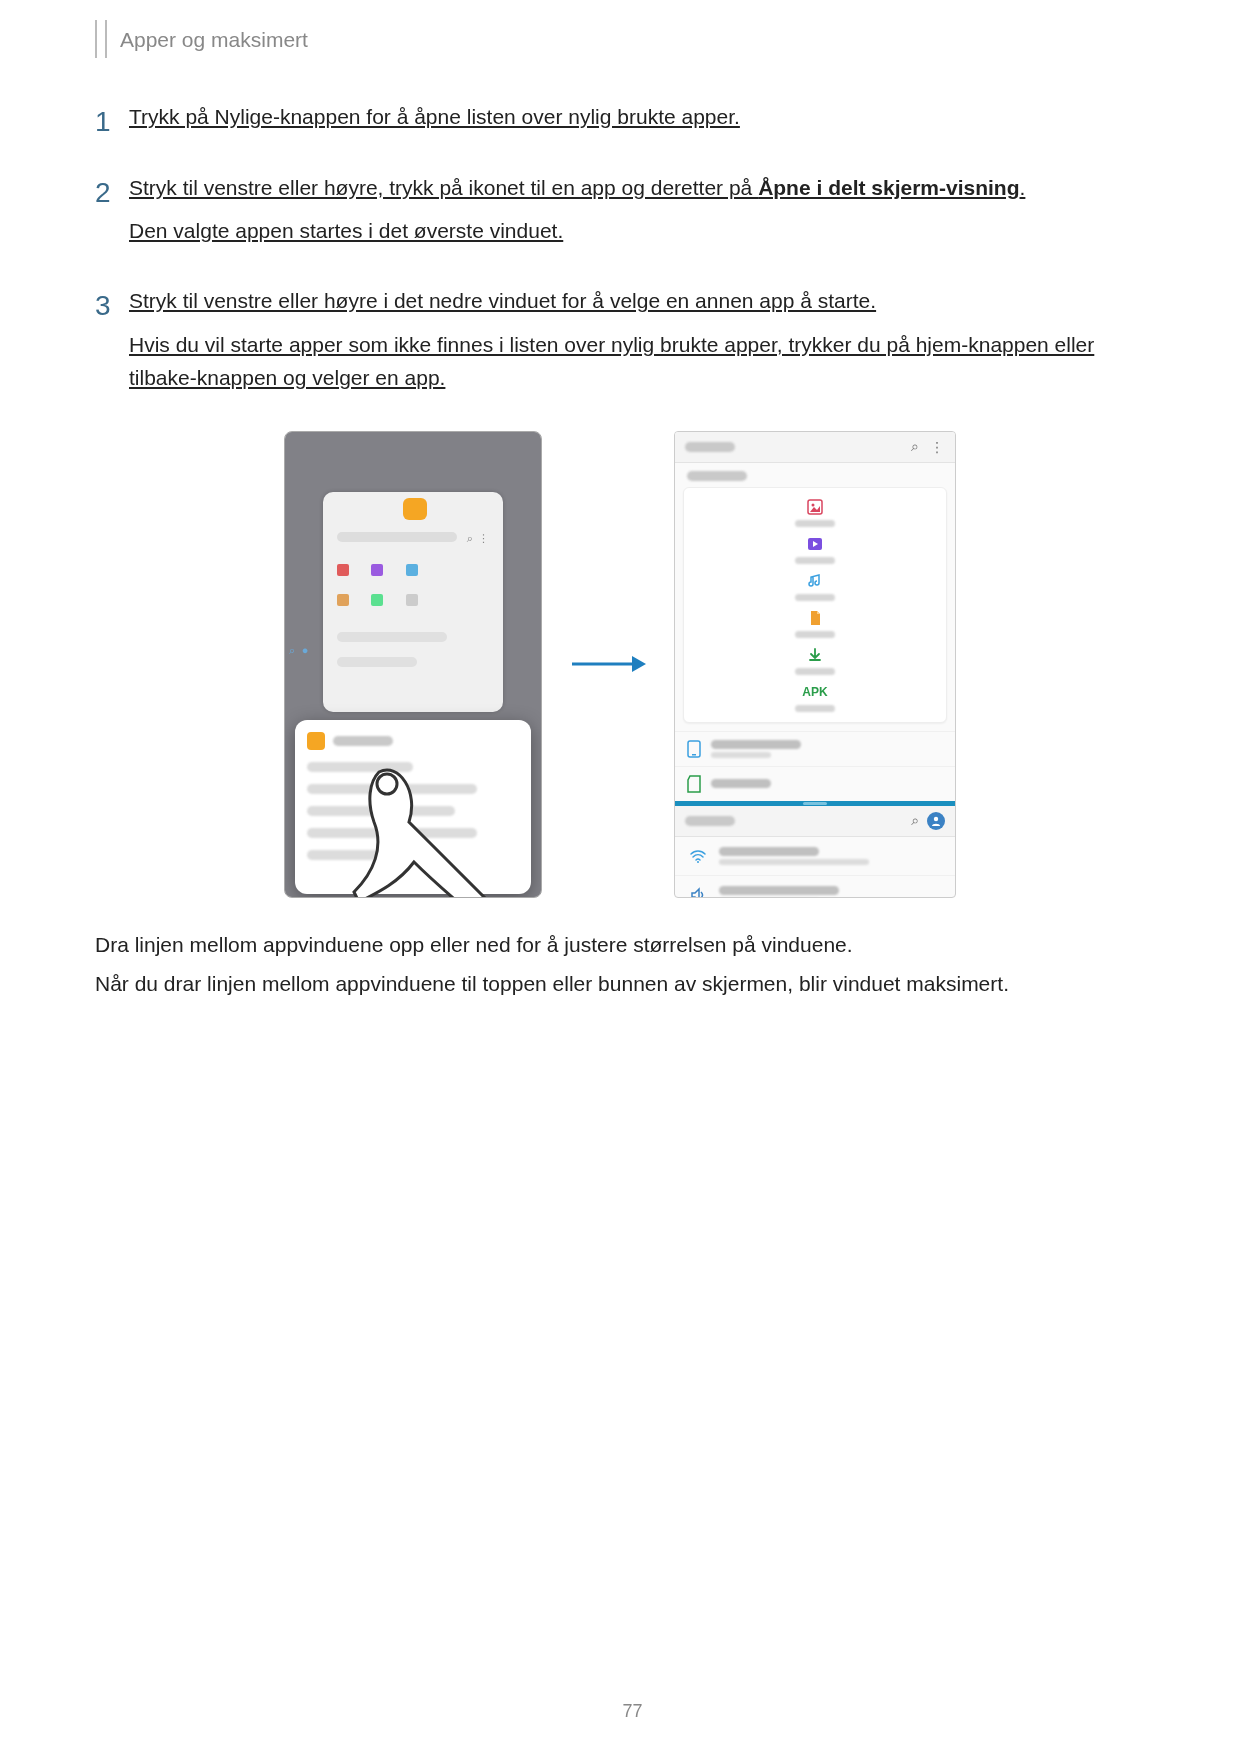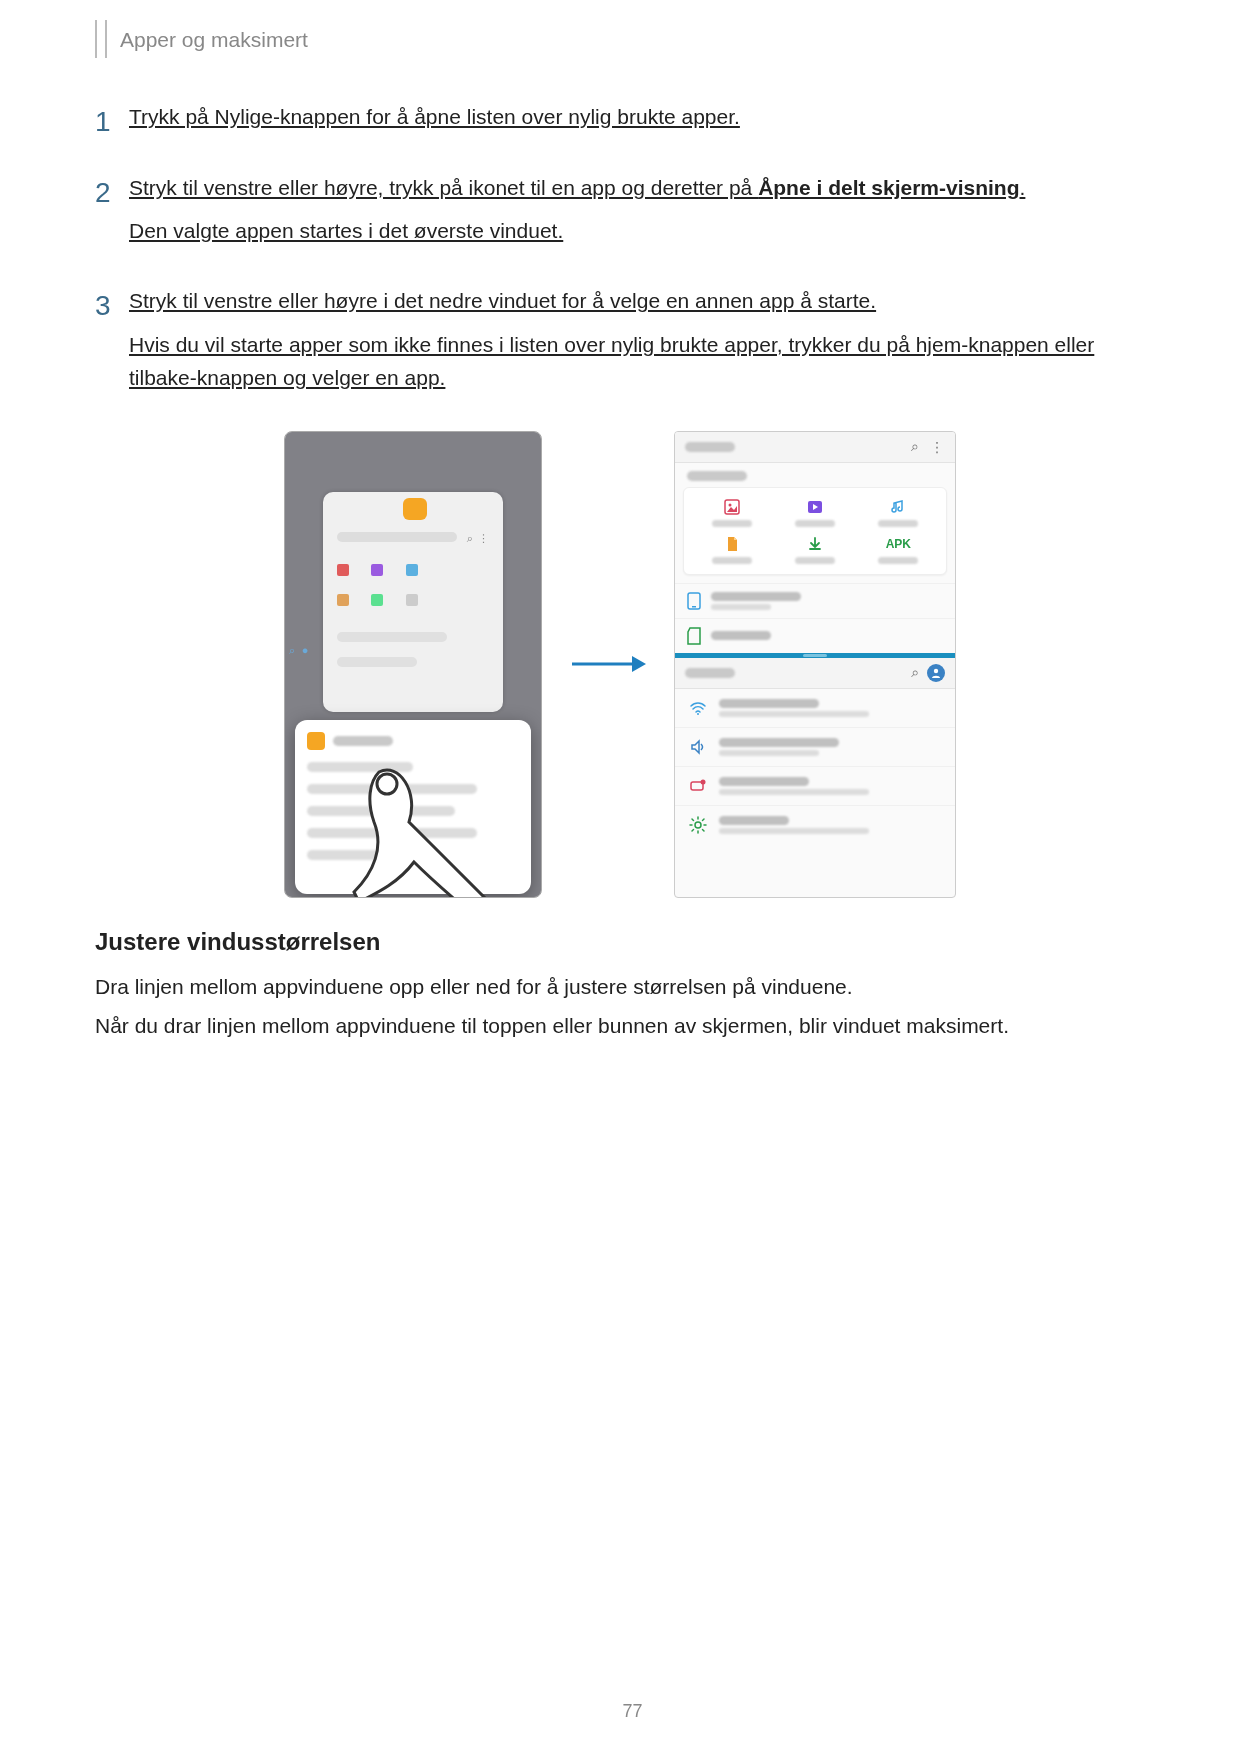--- a/index.html
+++ b/index.html
@@ -158,21 +158,21 @@
     padding: 8px 12px 2px 12px;
   }
   .phone-right .section-label .blur { width:60px; height:10px; background:#c9c9c9; border-radius:5px; filter:blur(1px);}
   .phone-right .card {
     margin: 4px 8px 8px 8px;
     background:#fff; border:1px solid #eee; border-radius:6px;
     box-shadow: 0 1px 2px rgba(0,0,0,.05);
     padding: 10px 6px;
   }
   .phone-right .grid3 {
-    display:grid; grid-template-columns:repeat(3,1fr); row-gap:8px;
+    display:grid; grid-template-columns:repeat(1,1fr); row-gap:8px;
     text-align:center;
   }
   .phone-right .grid3 .cell { display:flex; flex-direction:column; align-items:center; gap:4px;}
   .phone-right .grid3 .cell .ic { width:18px; height:18px; display:flex; align-items:center; justify-content:center; font-size:12px;}
   .phone-right .grid3 .cell .lb { width:40px; height:7px; background:#d6d6d6; border-radius:4px; filter:blur(1px);}
   .apk { font-size:9px; font-weight:700; color:#2a9d4a; }
   .storage-row {
     display:flex; align-items:center; gap:10px; padding:8px 12px;
     border-top:1px solid #f0f0f0;
   }
@@ -460,19 +460,18 @@
               </div>
             <div class="tcol">
               <div class="t1 w70"></div>
               <div class="t2 w150"></div>
             </div>
           </div>
         </div>
       </div>
     </div>
 
-    <h2 class="h2">Justere vindusstørrelsen</h2>
     <p class="para">Dra linjen mellom appvinduene opp eller ned for å justere størrelsen på vinduene.</p>
     <p class="para">Når du drar linjen mellom appvinduene til toppen eller bunnen av skjermen, blir vinduet maksimert.</p>
   </div>
 
   <div class="page-number">77</div>
 </div>
 
 </body></html>

